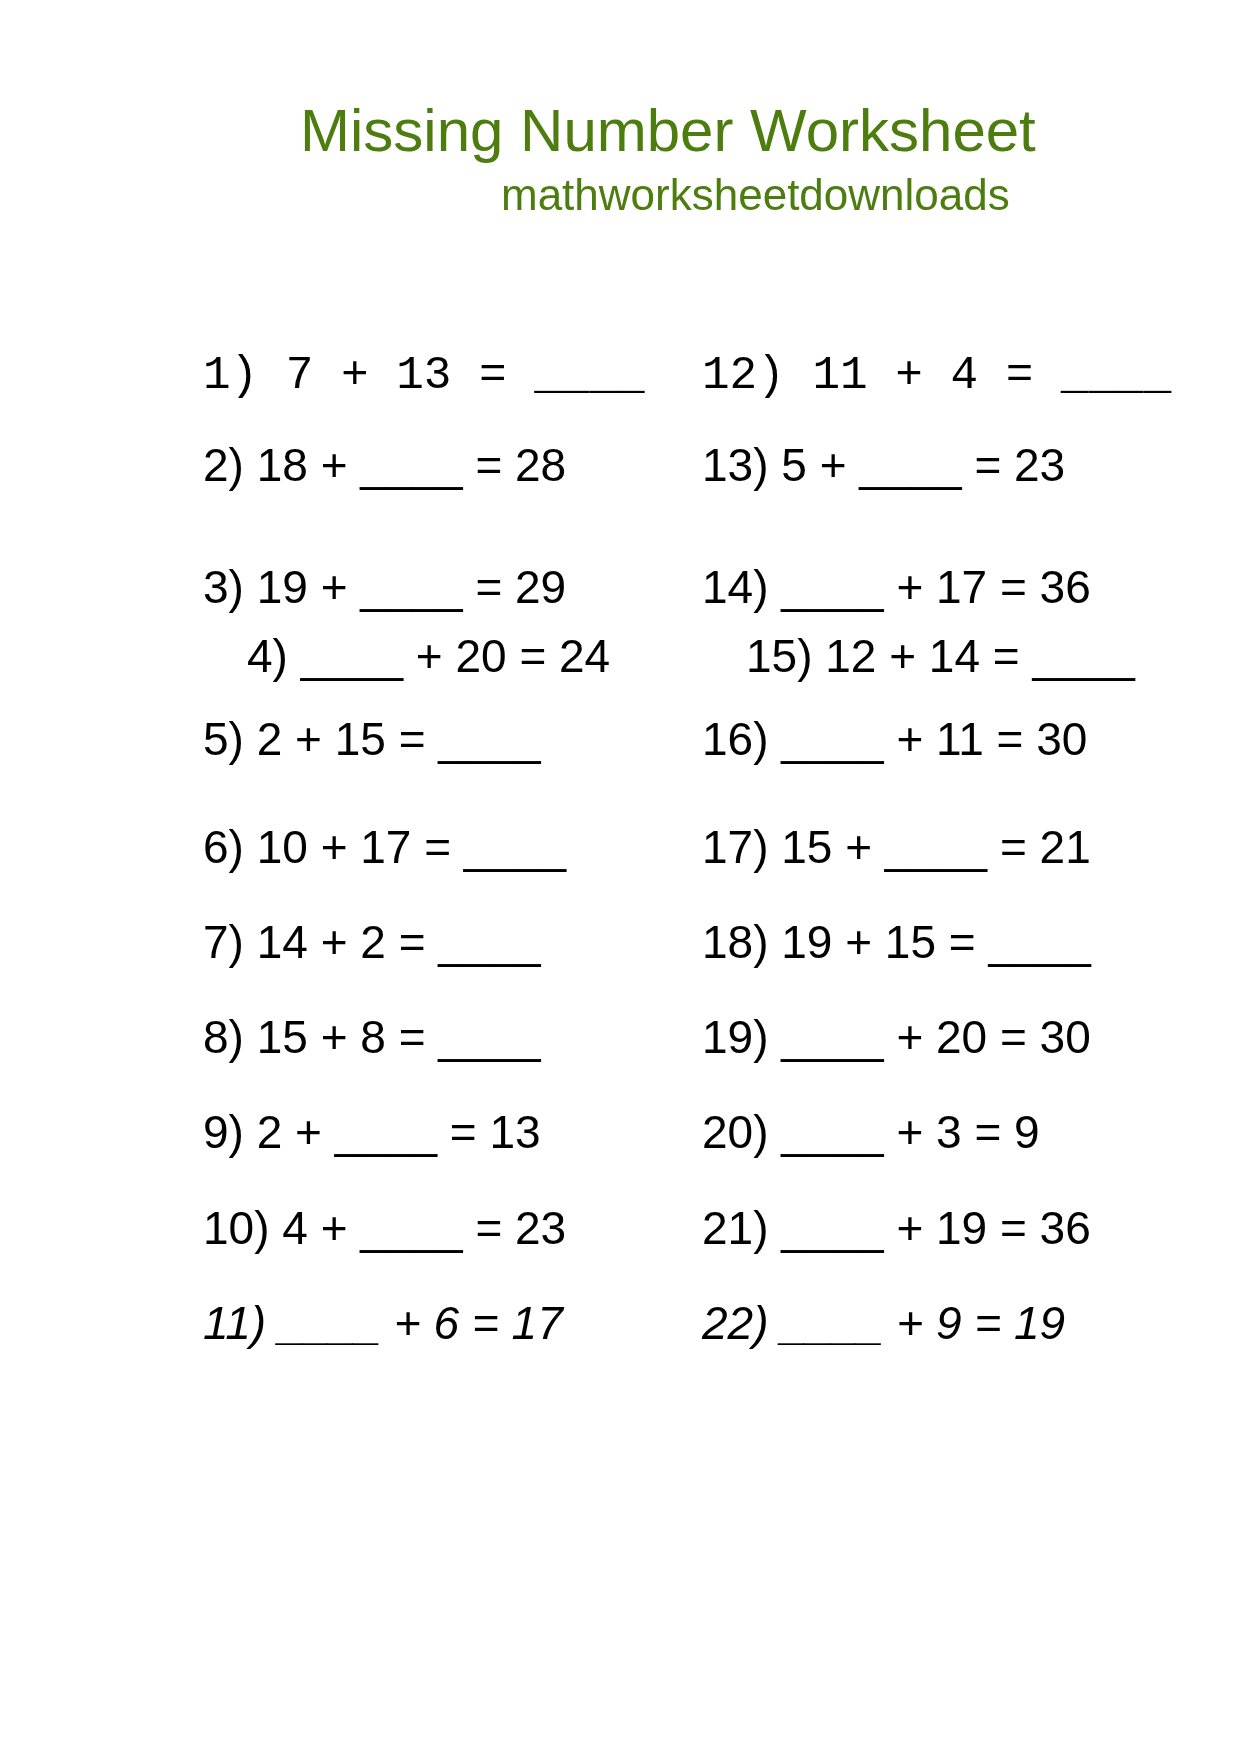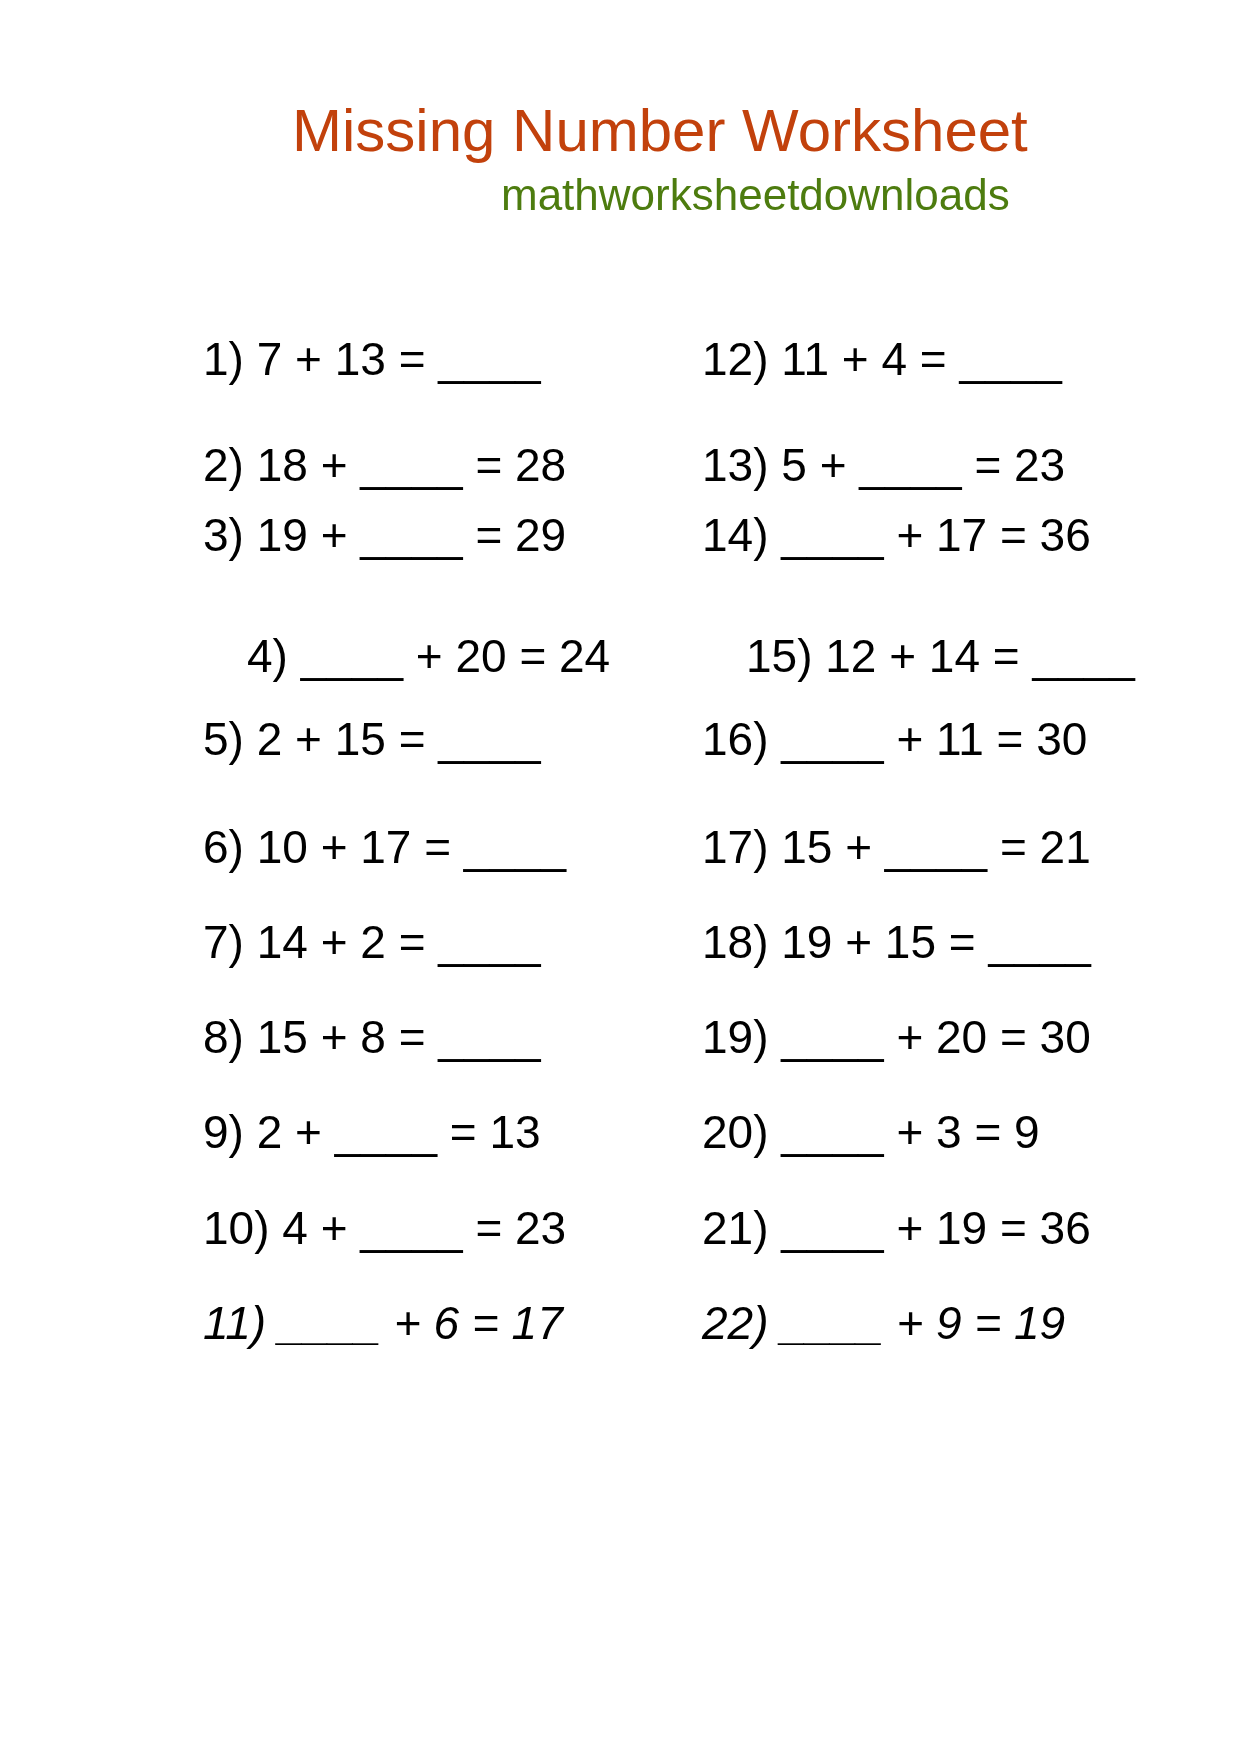--- a/index.html
+++ b/index.html
@@ -11,26 +11,26 @@
     position: relative;
     width: 1240px;
     height: 1754px;
     background: #ffffff;
     font-family: "Liberation Sans", sans-serif;
     color: #000000;
     overflow: hidden;
   }
   .title {
     position: absolute;
-    left: 292px;
+    left: 300px;
     top: 101px;
     font-size: 60px;
     line-height: 1;
     white-space: nowrap;
-    color: #c2410c;
+    color: #4d7c0f;
   }
   .subtitle {
     position: absolute;
     left: 501px;
     top: 173px;
     font-size: 44px;
     line-height: 1;
     white-space: nowrap;
     color: #4d7c0f;
   }
@@ -44,23 +44,23 @@
   .col-right { left: 702px; }
   .problem {
     position: absolute;
     left: 0;
     font-size: 46px;
     line-height: 1;
     white-space: nowrap;
     color: #000000;
   }
   
-  .r1  { top: 336px; }
+  .r1  { top: 353px; font-family: Liberation Mono, monospace; }
   .r2  { top: 442px; }
-  .r3  { top: 512px; }
+  .r3  { top: 564px; }
   .r4  { top: 633px; margin-left: 44px; }
   .r5  { top: 716px; }
   .r6  { top: 824px; }
   .r7  { top: 919px; }
   .r8  { top: 1014px; text-align: center; }
   .r9  { top: 1109px; }
   .r10 { top: 1205px; }
   .r11 { top: 1300px; font-style: italic; }
 </style>
 </head>

